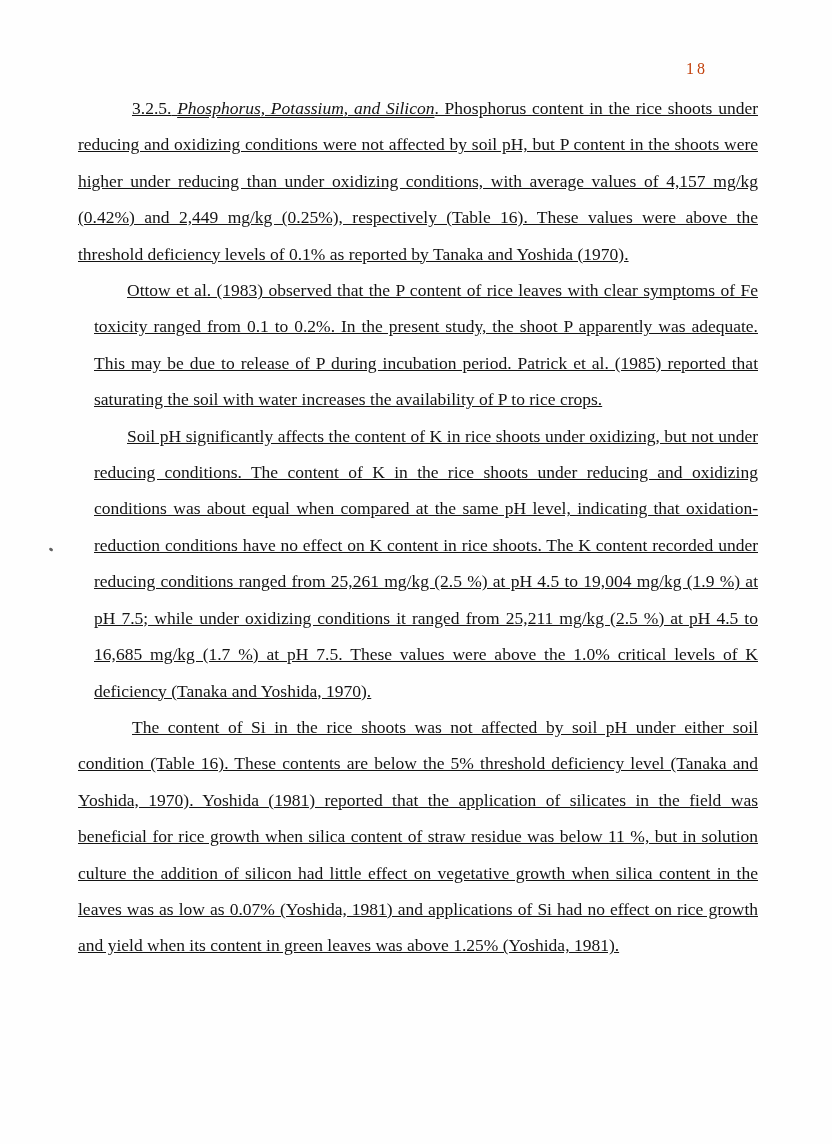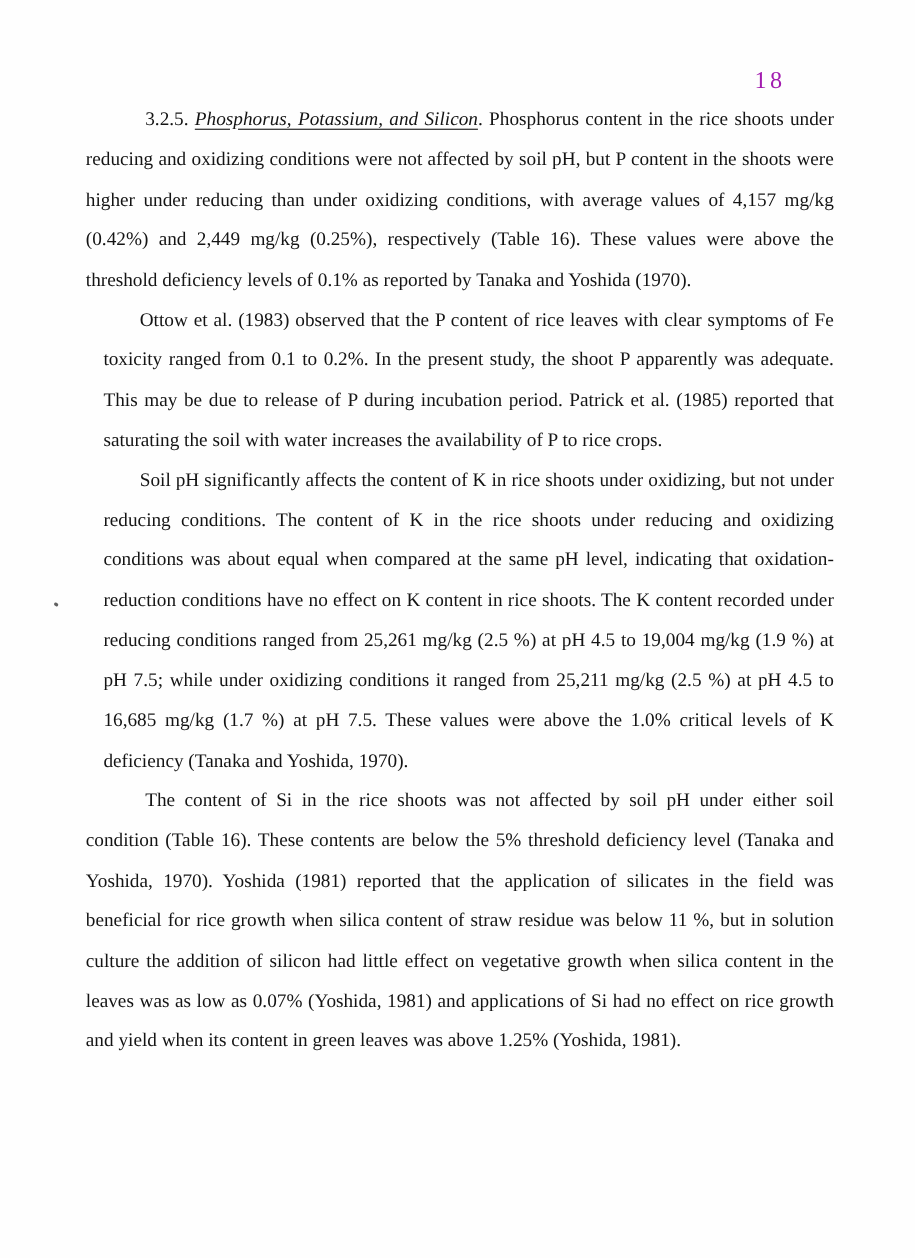--- a/index.html
+++ b/index.html
@@ -13,36 +13,37 @@
     height: 1144px;
     background: #fefefe;
     font-family: "Liberation Serif", "DejaVu Serif", serif;
     color: #141414;
     overflow: hidden;
   }
   .page-number {
     position: absolute;
     top: 60px;
     left: 686px;
-    font-size: 22px;
+    font-size: 16px;
     letter-spacing: 3px;
-    color: #a21caf;
+    color: #c2410c;
   }
   .body-text {
     position: absolute;
     top: 90px;
     left: 78px;
     width: 680px;
     font-size: 17.5px;
     line-height: 36.4px;
     text-align: justify;
     text-justify: inter-word;
   }
   .para {
     margin: 0;
+    text-decoration: underline;
   }
   .indent-lg { text-indent: 54px; }
   .indent-sm { text-indent: 33px; margin-left: 16px; }
   .section-title {
     font-style: italic;
     text-decoration: underline;
     text-underline-offset: 3px;
   }
   .speck {
     position: absolute;

